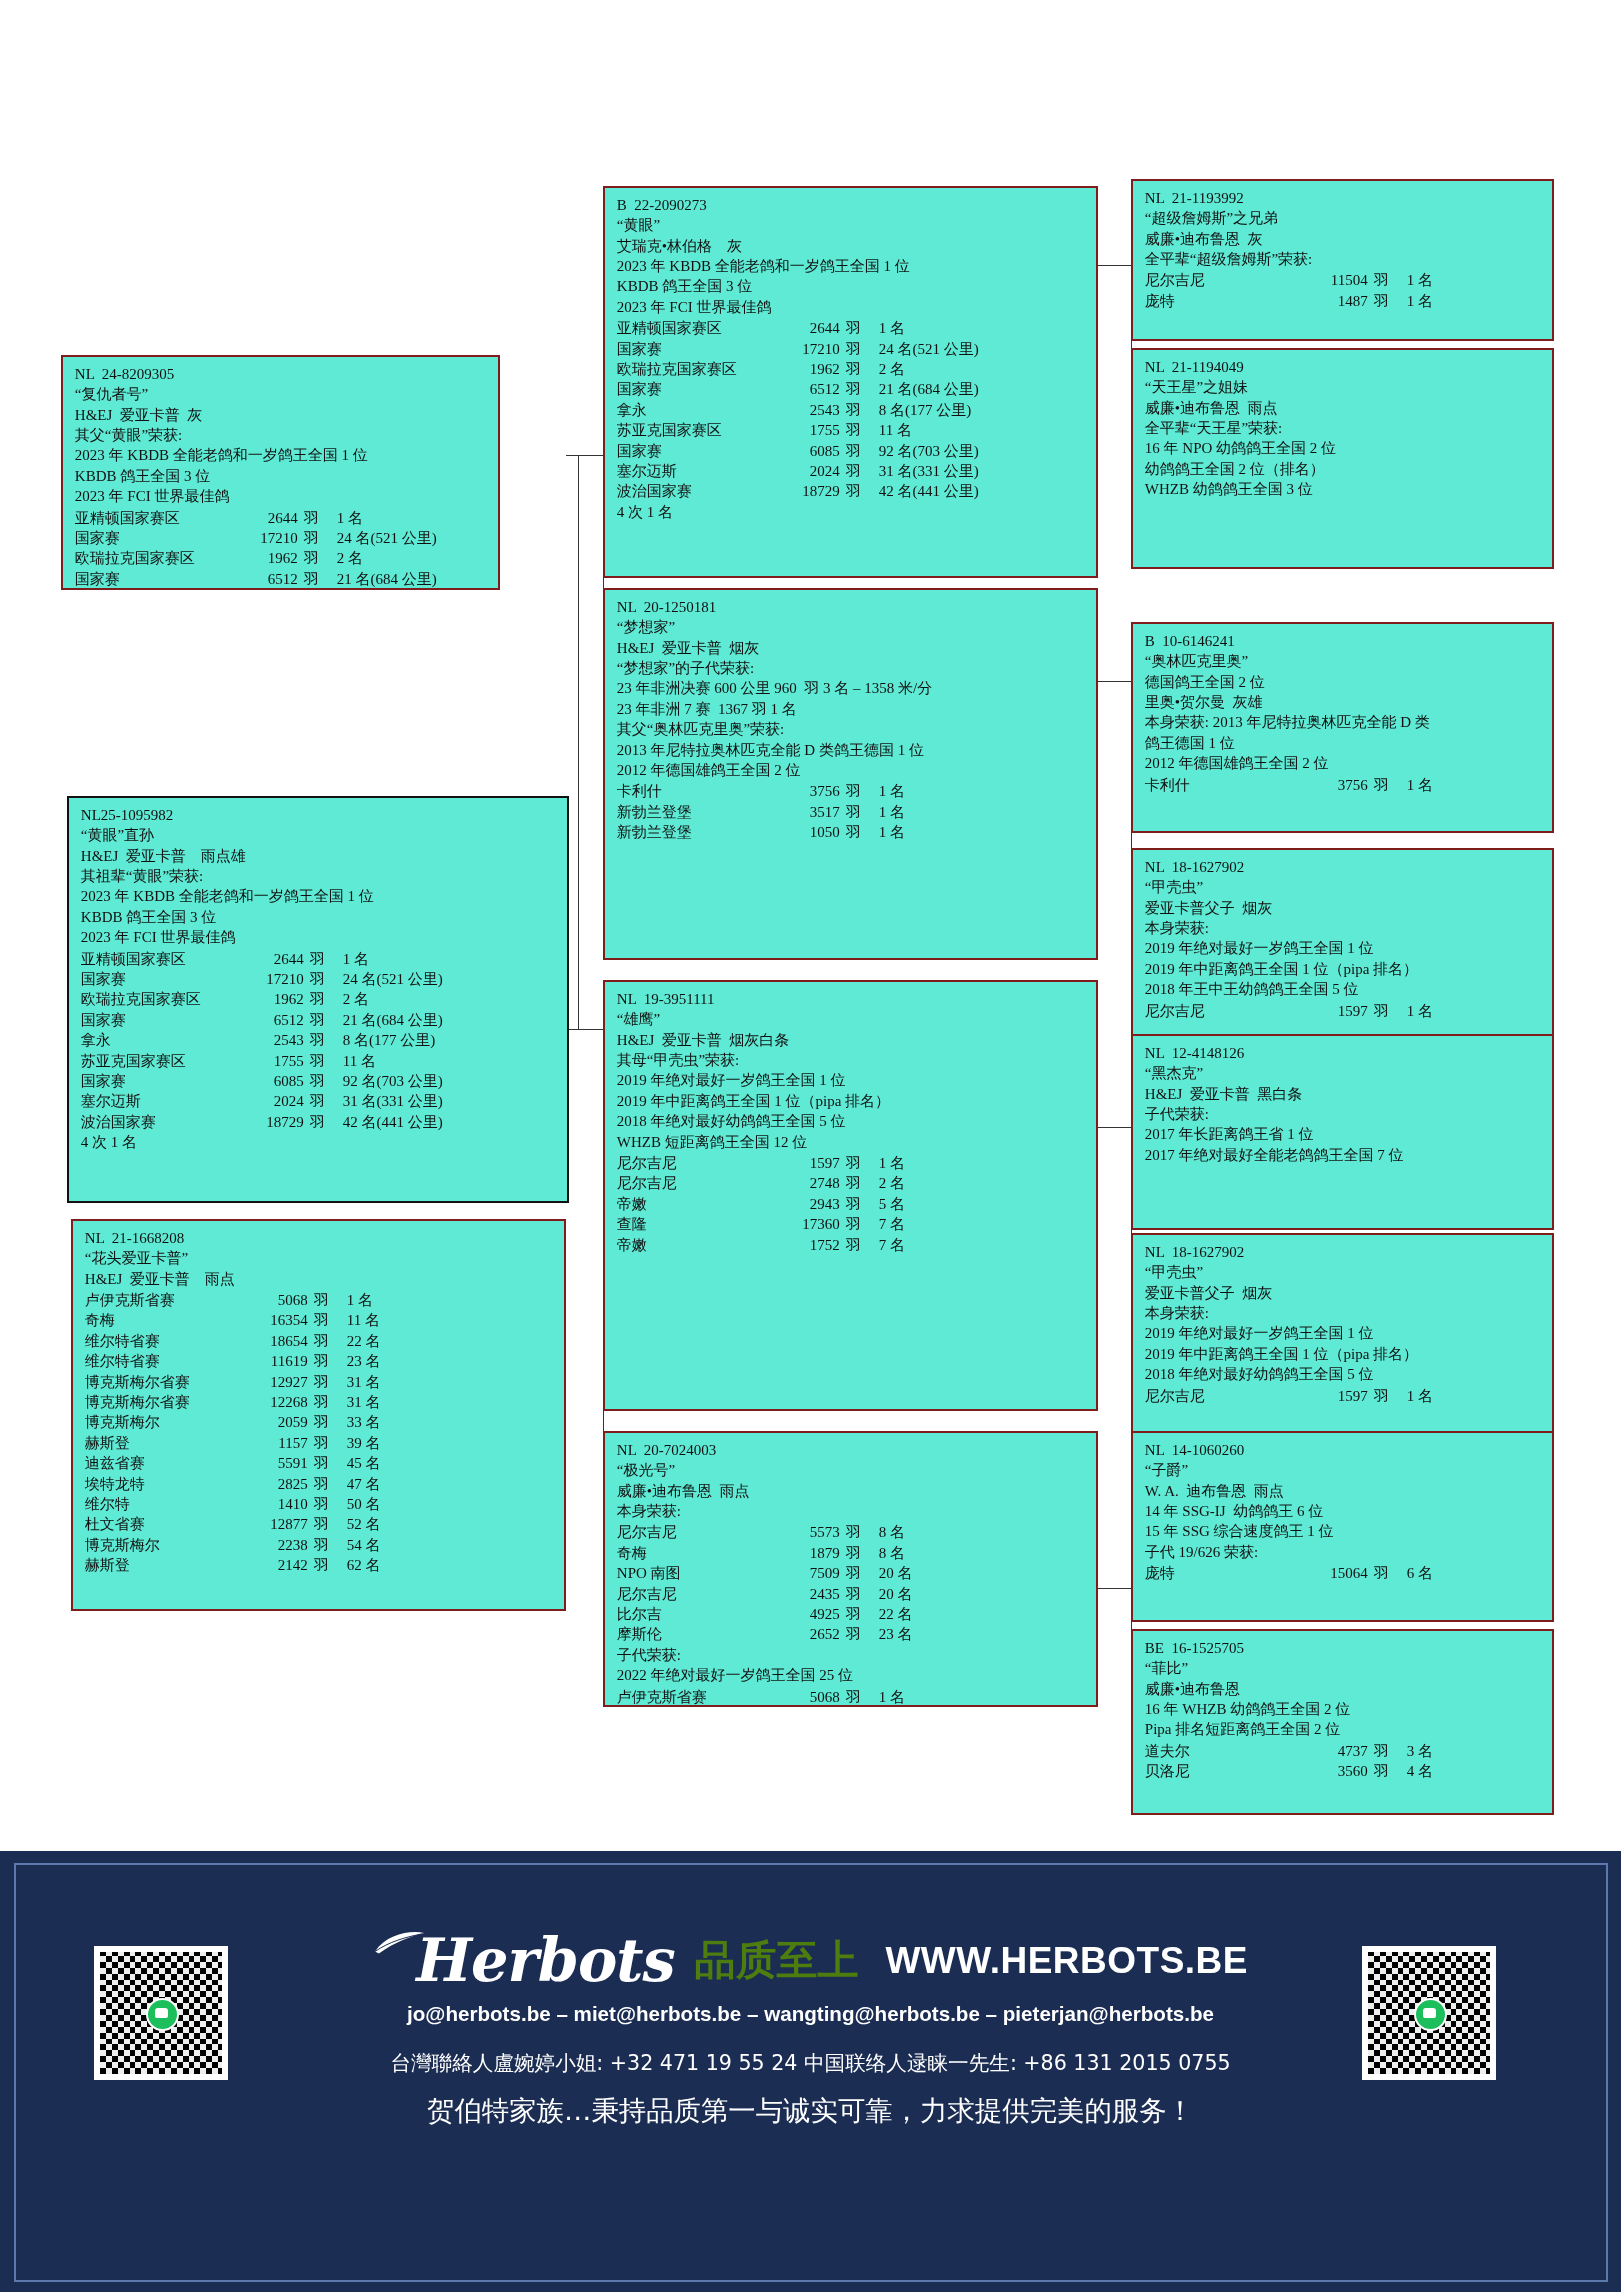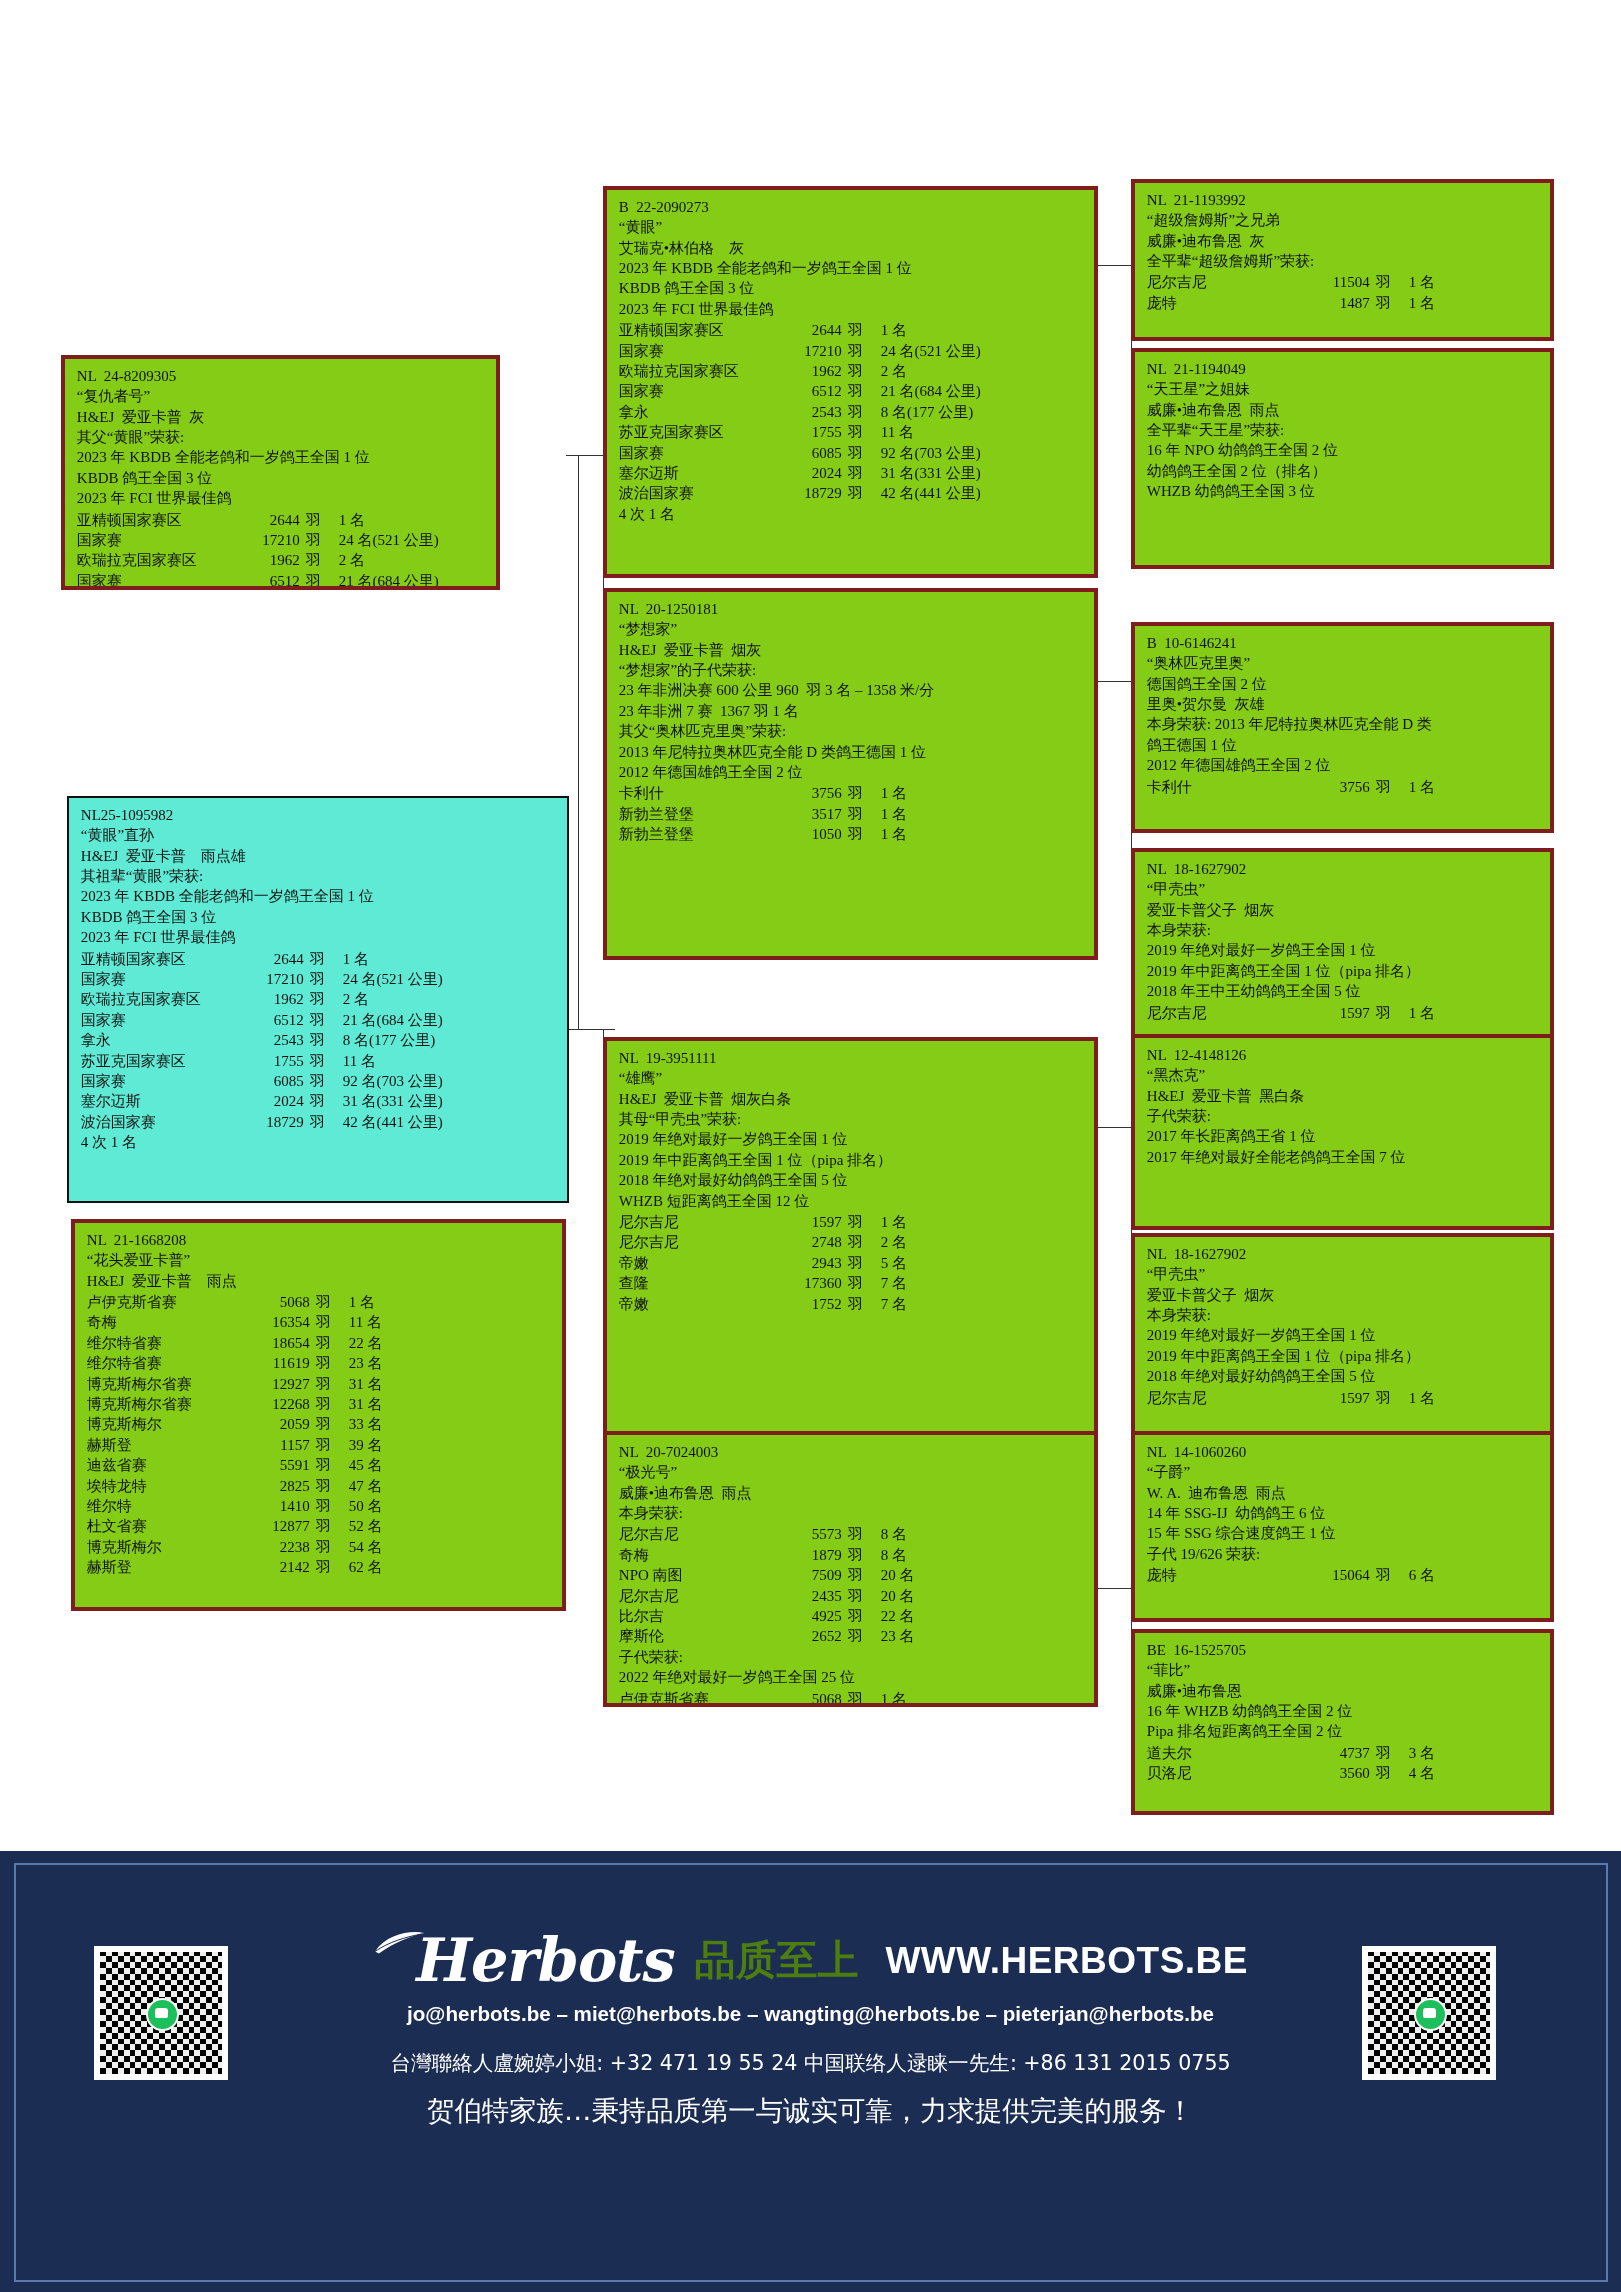--- a/index.html
+++ b/index.html
@@ -17,22 +17,22 @@
   }
   .sheet {
     position: absolute;
     left: 0; top: 0;
     width: 1621px;
     height: 2293px;
   }
   
   .box {
     position: absolute;
-    border: 4px solid #7f1d1d;
-    background: #84cc16;
+    border: 2px solid #7f1d1d;
+    background: #5eead4;
     box-sizing: border-box;
     padding: 6.9px 9.8px 5.9px 11.8px;
     font-size: 15px;
     line-height: 1.36;
     overflow: hidden;
   }
   .box.highlight {
     background: #5eead4;
     border: 2px solid #111;
   }
@@ -324,21 +324,21 @@
         <div class="line">2012 年德国雄鸽王全国 2 位</div>
       </div>
     <div class="rows">
         <div class="row"><span class="c1">卡利什</span><span class="c2">3756</span><span class="c3">羽</span><span class="c4">1 名</span></div>
         <div class="row"><span class="c1">新勃兰登堡</span><span class="c2">3517</span><span class="c3">羽</span><span class="c4">1 名</span></div>
         <div class="row"><span class="c1">新勃兰登堡</span><span class="c2">1050</span><span class="c3">羽</span><span class="c4">1 名</span></div>
       </div>
     <div></div>
   </div>
 
-  <div class="box" id="box-gen3-3" style="left:603px; top:1037px; width:495px; height:431px;">
+  <div class="box" id="box-gen3-3" style="left:603px; top:980px; width:495px; height:431px;">
     <div class="ring">NL  19-3951111</div>
     <div>
         <div class="line">“雄鹰”</div>
         <div class="line">H&amp;EJ  爱亚卡普  烟灰白条</div>
         <div class="line">其母“甲壳虫”荣获:</div>
         <div class="line">2019 年绝对最好一岁鸽王全国 1 位</div>
         <div class="line">2019 年中距离鸽王全国 1 位（pipa 排名）</div>
         <div class="line">2018 年绝对最好幼鸽鸽王全国 5 位</div>
         <div class="line">WHZB 短距离鸽王全国 12 位</div>
       </div>

